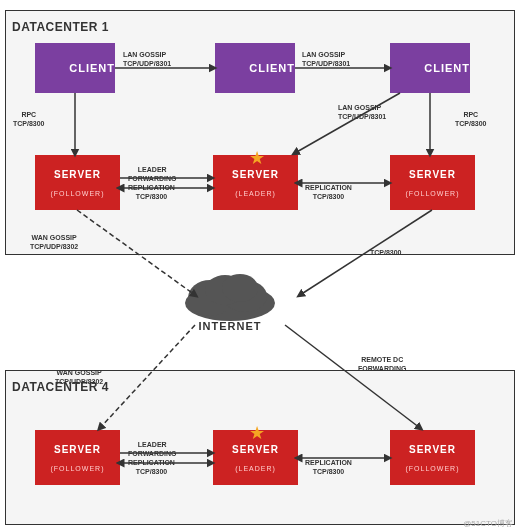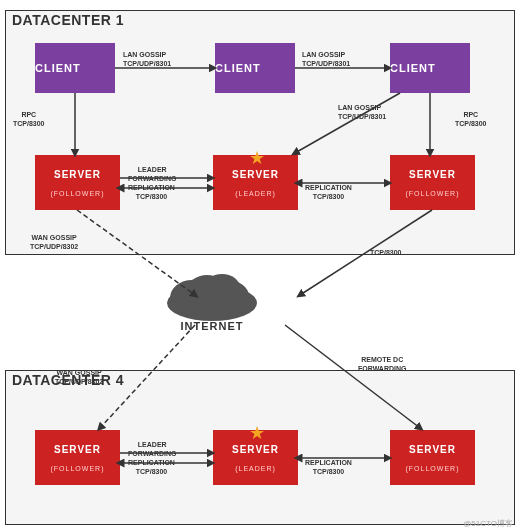--- a/index.html
+++ b/index.html
@@ -22,41 +22,41 @@
 
     
     .datacenter {
       position: absolute;
       border: 1.5px solid #333;
       background: #f5f5f5;
     }
 
     .datacenter-label {
       position: absolute;
-      top: 1px;
+      top: 9px;
       left: 6px;
-      font-size: 14px;
+      font-size: 12px;
       font-weight: bold;
       color: #333;
       letter-spacing: 0.5px;
     }
 
     
     .client-box {
       position: absolute;
       background: #7b3fa0;
       color: white;
       font-weight: bold;
       font-size: 11px;
       text-align: center;
       width: 80px;
       height: 50px;
       display: flex;
       align-items: center;
-      justify-content: flex-start;
+      justify-content: flex-end;
       letter-spacing: 1px;
     }
 
     
     .server-box {
       position: absolute;
       background: #cc2222;
       color: white;
       font-weight: bold;
       font-size: 10px;
@@ -180,21 +180,21 @@
     <span class="sub-label">(LEADER)</span>
   </div>
 
   <div class="server-box" style="left:390px; top:430px;">
     <span>SERVER</span>
     <span class="sub-label">(FOLLOWER)</span>
   </div>
 
   <div class="star" style="left:249px; top:422px;">★</div>
 
-  <div class="cloud" style="left:152px; top:268px; width:120px;">
+  <div class="cloud" style="left:170px; top:268px; width:120px;">
     <svg width="120" height="55" viewBox="0 0 120 55">
       <g fill="#555" stroke="none">
 
         <ellipse cx="60" cy="35" rx="45" ry="18"></ellipse>
         <ellipse cx="40" cy="30" rx="22" ry="18"></ellipse>
         <ellipse cx="75" cy="28" rx="22" ry="16"></ellipse>
         <ellipse cx="55" cy="22" rx="20" ry="15"></ellipse>
         <ellipse cx="70" cy="20" rx="18" ry="14"></ellipse>
       </g>
     </svg>

